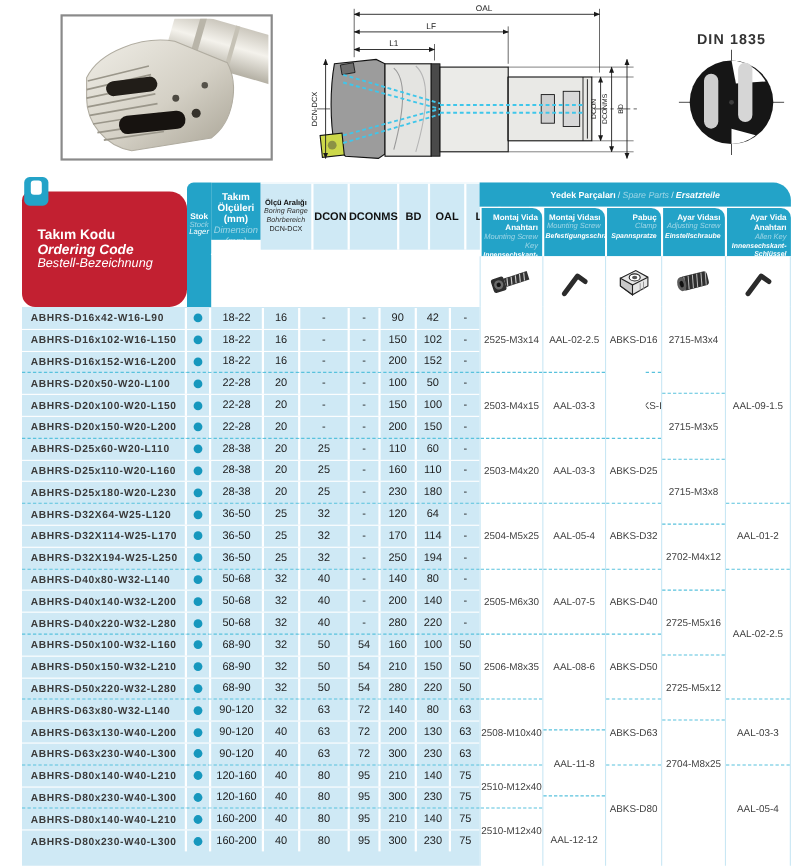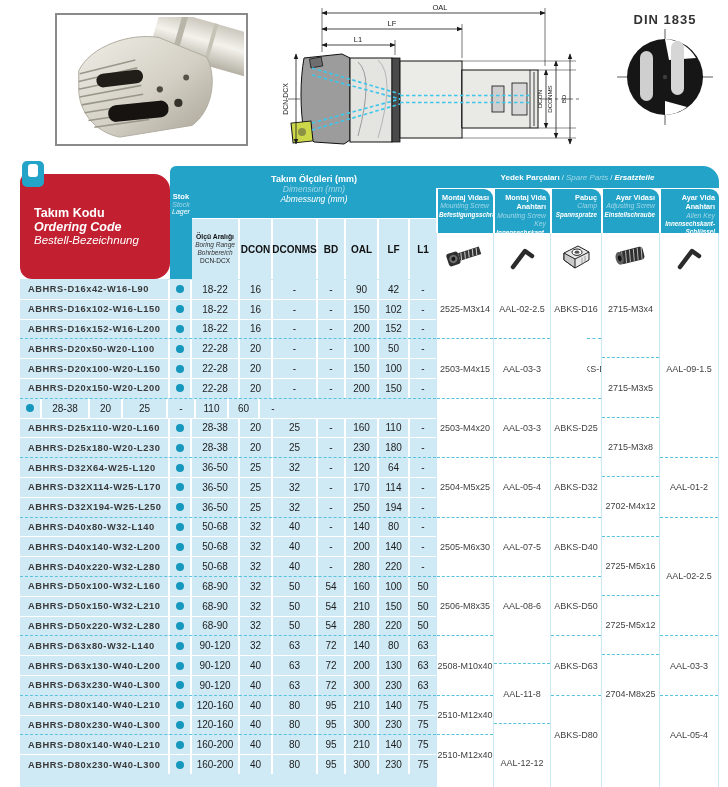--- a/index.html
+++ b/index.html
@@ -5,21 +5,21 @@
   * { box-sizing: border-box; margin: 0; padding: 0; }
   html,body { width: 728px; height: 787px; background: #fff; overflow: hidden;
     font-family: "Liberation Sans", sans-serif; }
   #stage { position: relative; width: 728px; height: 787px; background: #fff; }
 
   
   .photo-frame { position: absolute; left: 55px; top: 13px; width: 193px; height: 133px;
     border: 2px solid #8a8a8a; background: #fff; padding: 2px; }
   .photo-frame svg { display: block; width: 100%; height: 100%; }
   .tech-drawing { position: absolute; left: 280px; top: 0; width: 322px; height: 158px; }
-  .din-block { position: absolute; left: 606px; top: 12px; width: 118px; }
+  .din-block { position: absolute; left: 606px; top: 28px; width: 118px; }
   .din-label { text-align: center; font-size: 13px; font-weight: bold; color: #333;
     letter-spacing: 1px; margin-bottom: 2px; }
   .din-block svg { display: block; margin: 0 auto; }
 
   
   .catalog { position: absolute; left: 20px; top: 166px; width: 699px; }
   :root {
     --teal: #23a3c8; --teal-dark: #1590b5; --red: #c22031;
     --cellblue: #cfe9f5; --dash: #59c2dd; --splline: #c9e7f4;
     --row-h: 19.8px;
@@ -40,21 +40,21 @@
     background: var(--teal); border-radius: 5px; z-index: 3; }
   .tab-icon::after { content:""; position: absolute; left: 6px; top: 3px; width: 10px; height: 13px;
     background: #fff; border-radius: 3px; }
 
   .stock-col { width: var(--w-stock); background: var(--teal); color: #fff; text-align: center;
     padding-top: 26px; border-top-left-radius: 6px; }
   .stock-col .l1 { font-size: 7.5px; font-weight: bold; }
   .stock-col .l2 { font-size: 7px; font-style: italic; color: rgba(255,255,255,.55); }
   .stock-col .l3 { font-size: 7px; font-style: italic; }
 
-  .dims-region { width: 416px; width: calc(var(--w-range) + var(--w-dcon) + var(--w-dconms) + var(--w-bd) + var(--w-oal) + var(--w-lf) + var(--w-l1)); display: flex; flex-direction: column; }
+  .dims-region { width: 416px; width: calc(var(--w-range) + var(--w-dcon) + var(--w-dconms) + var(--w-bd) + var(--w-oal) + var(--w-lf) + var(--w-l1)); display: flex; }
   .dims-title { height: 52px; background: var(--teal); color: #fff; text-align: center; padding-top: 8px; }
   .dims-title .l1 { font-size: 9px; font-weight: bold; }
   .dims-title .l2 { font-size: 8.5px; font-style: italic; color: rgba(255,255,255,.55); }
   .dims-title .l3 { font-size: 8.5px; font-style: italic; }
   .dims-sub { height: 61px; background: var(--cellblue); display: flex; border-top: 1px solid #fff; }
   .dims-sub .hcell { display: flex; align-items: center; justify-content: center;
     border-right: 2px solid #fff; font-size: 10px; font-weight: bold; color: #111; }
   .dims-sub .hcell:last-child { border-right: none; }
   .range-head { flex-direction: column; font-weight: normal !important; line-height: 1.25; }
   .range-head .r1 { font-size: 6.8px; font-weight: bold; }
@@ -275,29 +275,29 @@
 
       <div class="spare-region">
         <div class="spare-strip">
           <span class="tr">Yedek Parçaları</span>
           <span class="sep">/</span>
           <span class="en">Spare Parts</span>
           <span class="sep">/</span>
           <span class="de">Ersatzteile</span>
         </div>
         <div class="spare-boxes">
+          <div class="sp-box wsp1">
+            <div class="l1">Montaj Vida Anahtarı</div>
+            <div class="l2">Mounting Screw Key</div>
+            <div class="l3">Innensechskant-Schlüssel</div>
+          </div>
           <div class="sp-box wsp0">
             <div class="l1">Montaj Vidası</div>
             <div class="l2">Mounting Screw</div>
             <div class="l3">Befestigungsschraube</div>
-          </div>
-          <div class="sp-box wsp1">
-            <div class="l1">Montaj Vida Anahtarı</div>
-            <div class="l2">Mounting Screw Key</div>
-            <div class="l3">Innensechskant-Schlüssel</div>
           </div>
           <div class="sp-box wsp2">
             <div class="l1">Pabuç</div>
             <div class="l2">Clamp</div>
             <div class="l3">Spannspratze</div>
           </div>
           <div class="sp-box wsp3">
             <div class="l1">Ayar Vidası</div>
             <div class="l2">Adjusting Screw</div>
             <div class="l3">Einstellschraube</div>
@@ -444,20 +444,21 @@
             </div>
             <div class="cell c-range">22-28</div>
             <div class="cell c-dcon">20</div>
             <div class="cell c-dconms">-</div>
             <div class="cell c-bd">-</div>
             <div class="cell c-oal">200</div>
             <div class="cell c-lf">150</div>
             <div class="cell c-l1">-</div>
           </div>
           <div class="t-row group-start">
+            <div class="cell c-code">ABHRS-D25x60-W20-L110</div>
             <div class="cell c-stock">
               <span class="dot"></span>
             </div>
             <div class="cell c-range">28-38</div>
             <div class="cell c-dcon">20</div>
             <div class="cell c-dconms">25</div>
             <div class="cell c-bd">-</div>
             <div class="cell c-oal">110</div>
             <div class="cell c-lf">60</div>
             <div class="cell c-l1">-</div>

